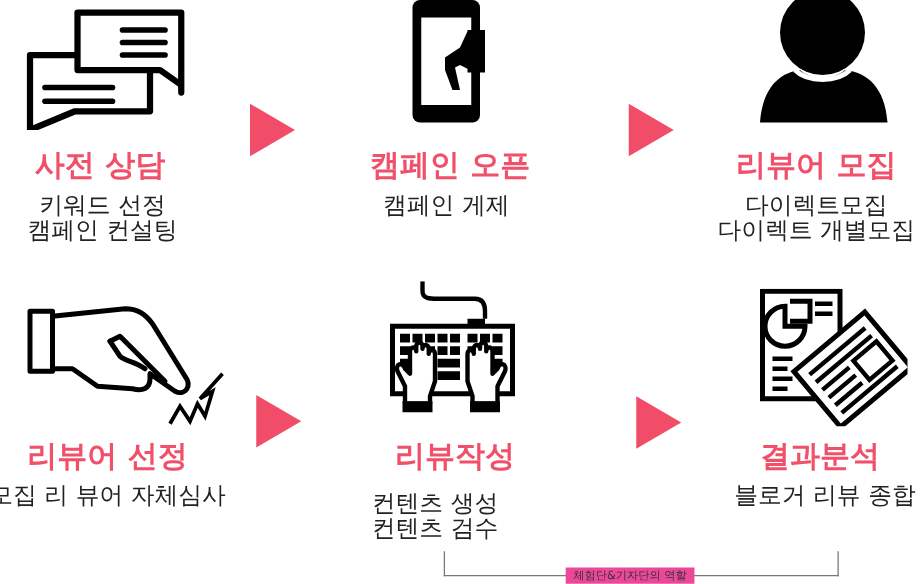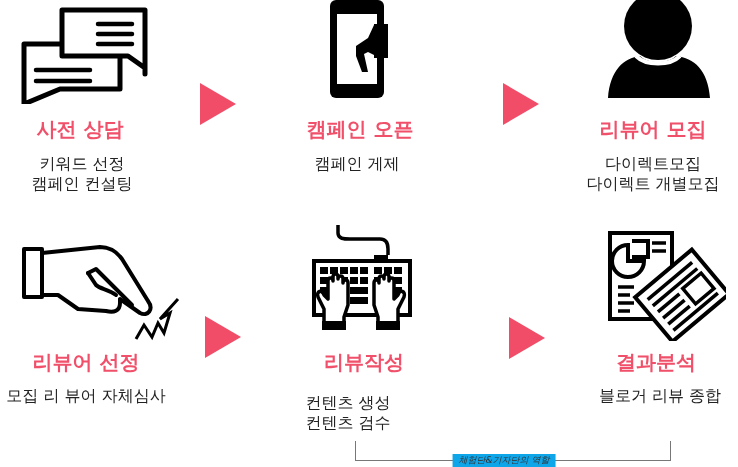--- a/index.html
+++ b/index.html
@@ -1,31 +1,31 @@
 <!DOCTYPE html>
 <html><head>
 <meta charset="utf-8">
 <style>
   html, body { margin:0; padding:0; background:#ffffff; }
   body { width:738px; height:467px; position:relative; overflow:hidden;
          font-family:"DejaVu Sans","Liberation Sans",sans-serif; }
   .step { position:absolute; text-align:center; }
   .icon { position:absolute; }
   .title { position:absolute; font-family:"DejaVu Sans","Liberation Sans",sans-serif;
-           font-weight:bold; font-size:20px; color:#f0506a; white-space:nowrap;
+           font-weight:bold; font-size:24px; color:#f0506a; white-space:nowrap;
            letter-spacing:0px; transform:translateX(-50%); }
-  .desc { position:absolute; font-size:16px; color:#222; line-height:20px;
+  .desc { position:absolute; font-size:19px; color:#222; line-height:20px;
           white-space:nowrap; transform:translateX(-50%); text-align:center; }
   .desc span { display:block; }
   .arrow { position:absolute; width:0; height:0;
            border-top:21px solid transparent; border-bottom:21px solid transparent;
            border-left:36px solid #f14d69; }
   .bracket { position:absolute; border:1px solid #777; border-top:none; }
-  .bracket-label { position:absolute; font-size:9px; color:#333; background:#0ea5e9;
-                   padding:0 6px; white-space:nowrap; transform:translateX(-50%);font-style:italic; }
+  .bracket-label { position:absolute; font-size:9px; color:#333; background:#ec4899;
+                   padding:0 6px; white-space:nowrap; transform:translateX(-50%); }
 </style>
 </head>
 <body>
 
 <div class="step">
   <svg class="icon" style="left:20px;top:4px" width="130" height="100" viewBox="0 0 130 100">
     <g fill="none" stroke="#000" stroke-width="5" stroke-linejoin="round">
       <path d="M4,40 L100,40 L100,85 L40,85 L4,100 Z" fill="#fff"></path>
       <path d="M42,6 L125,6 L125,70 L125,64 L108,52 L42,52 Z" fill="#fff"></path>
       <path d="M64,6 L125,6 L125,68 L110,55 L64,55 Z" fill="none" stroke="none"></path>

